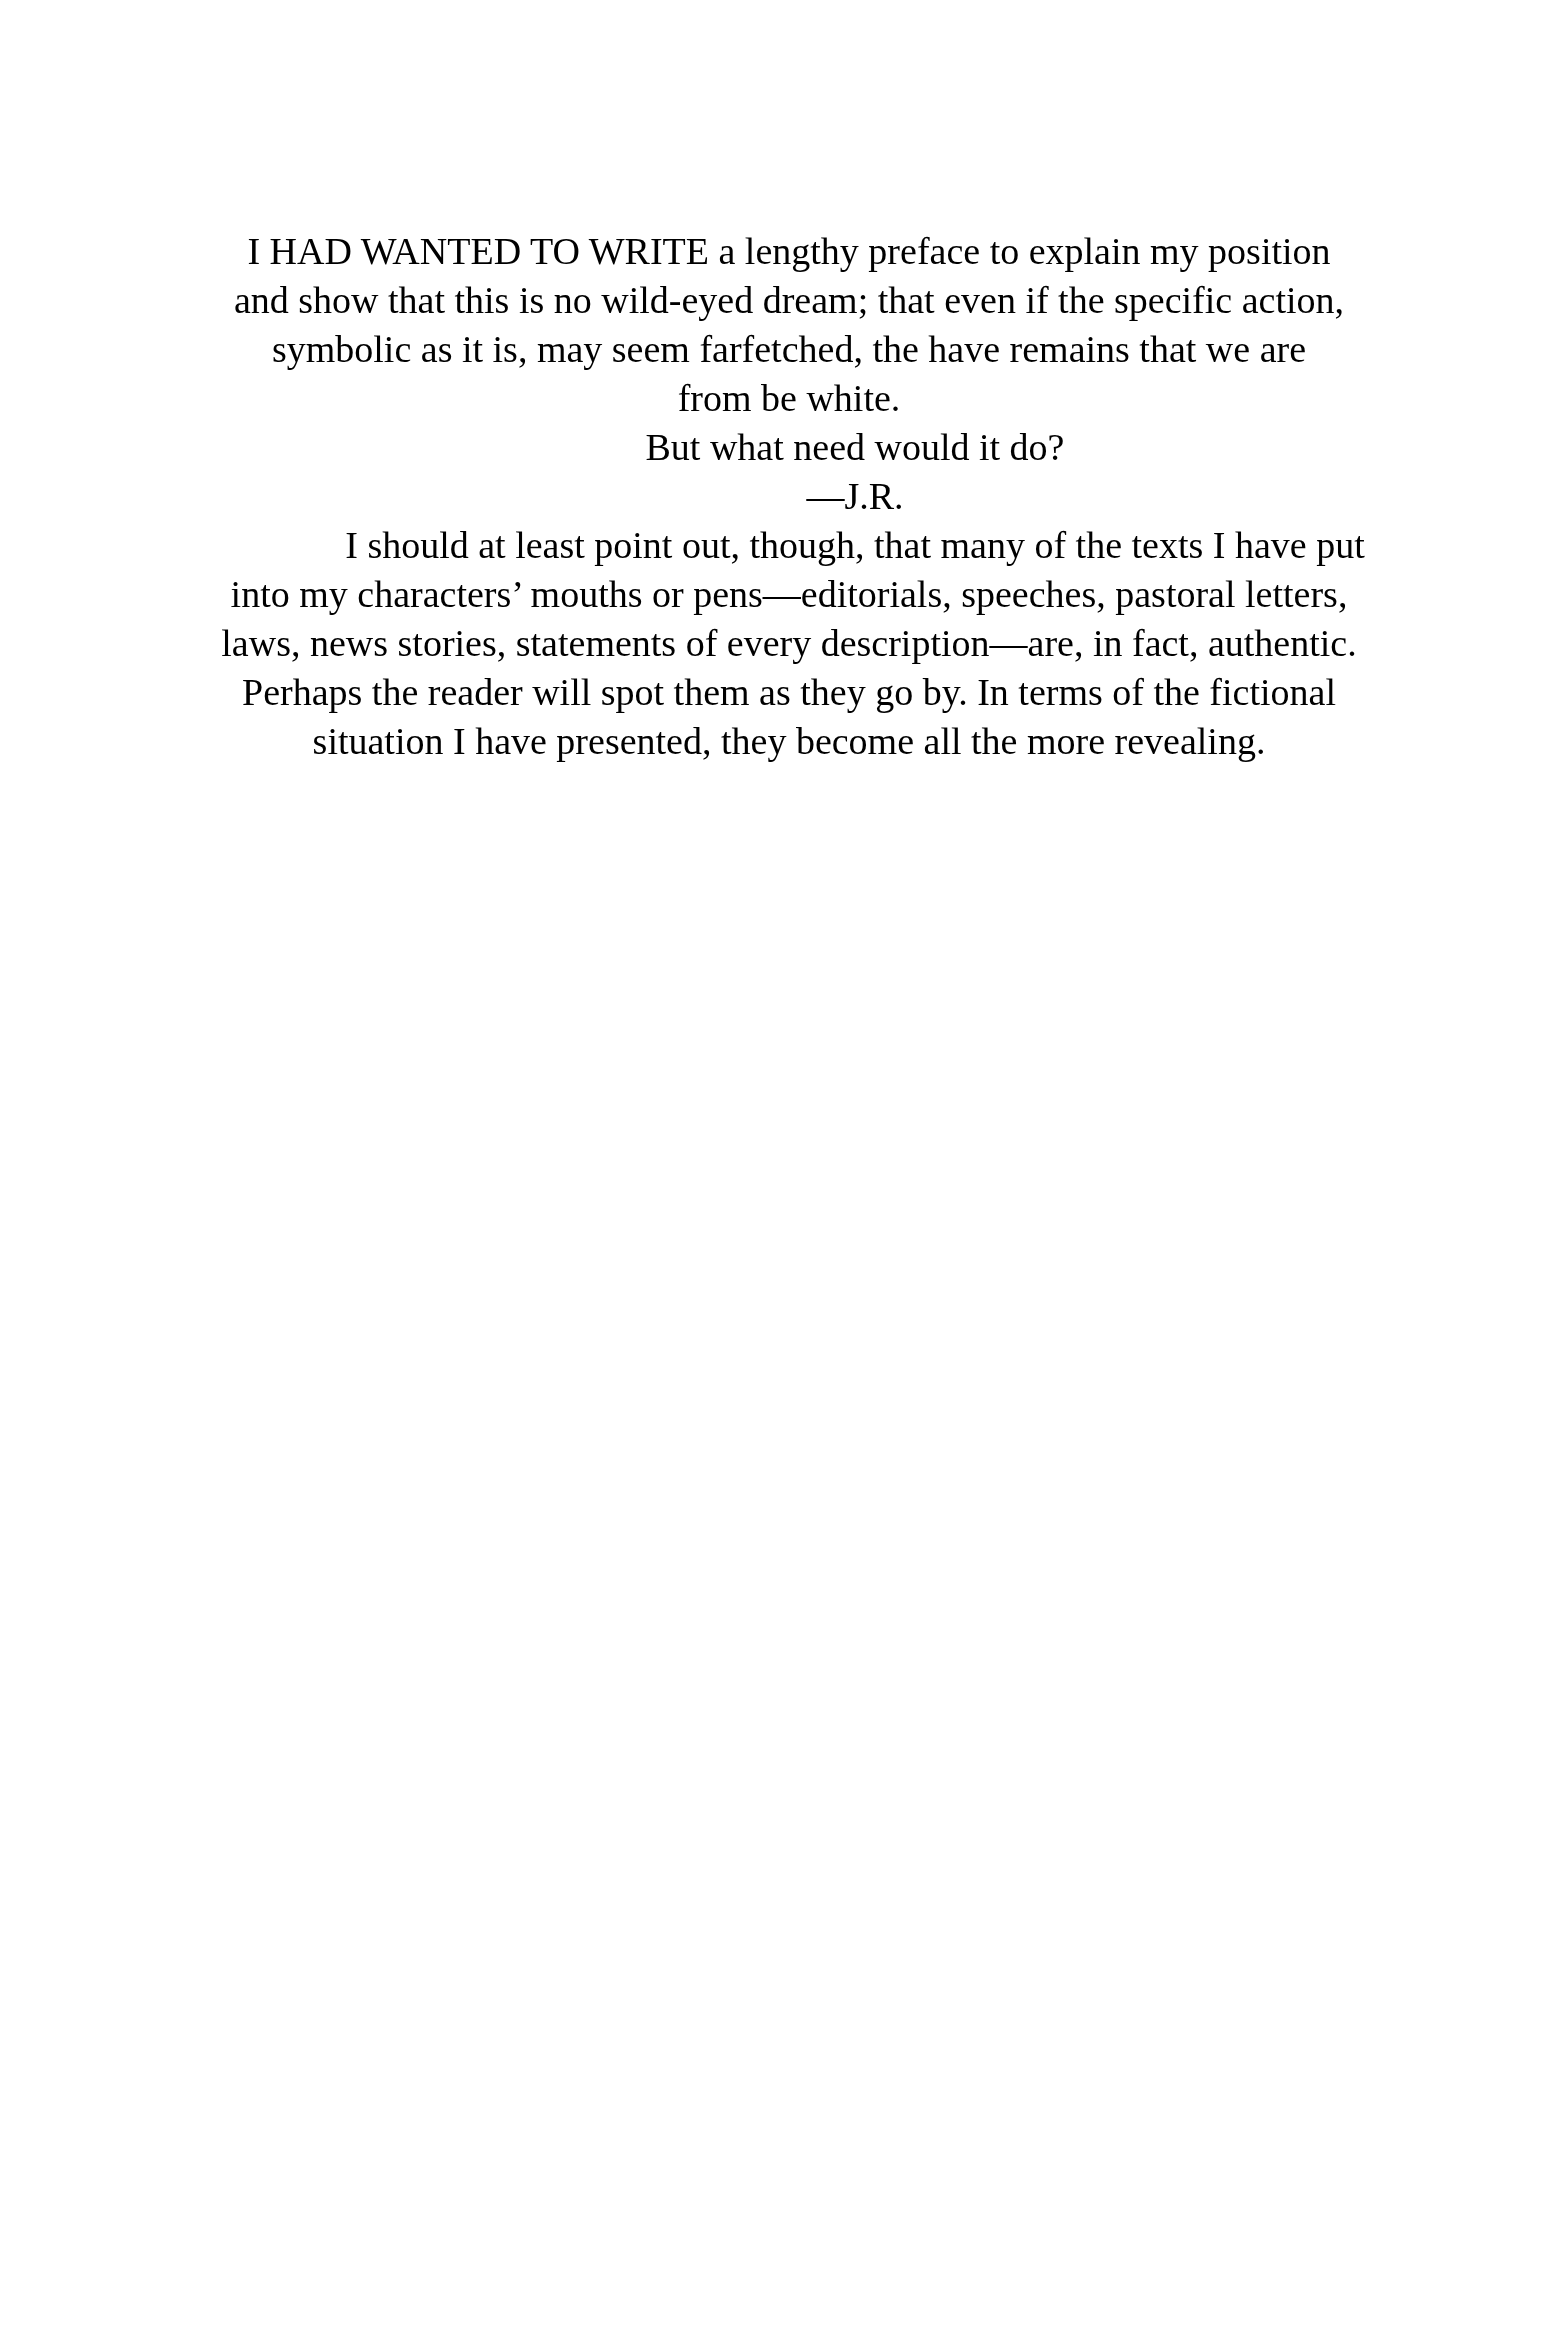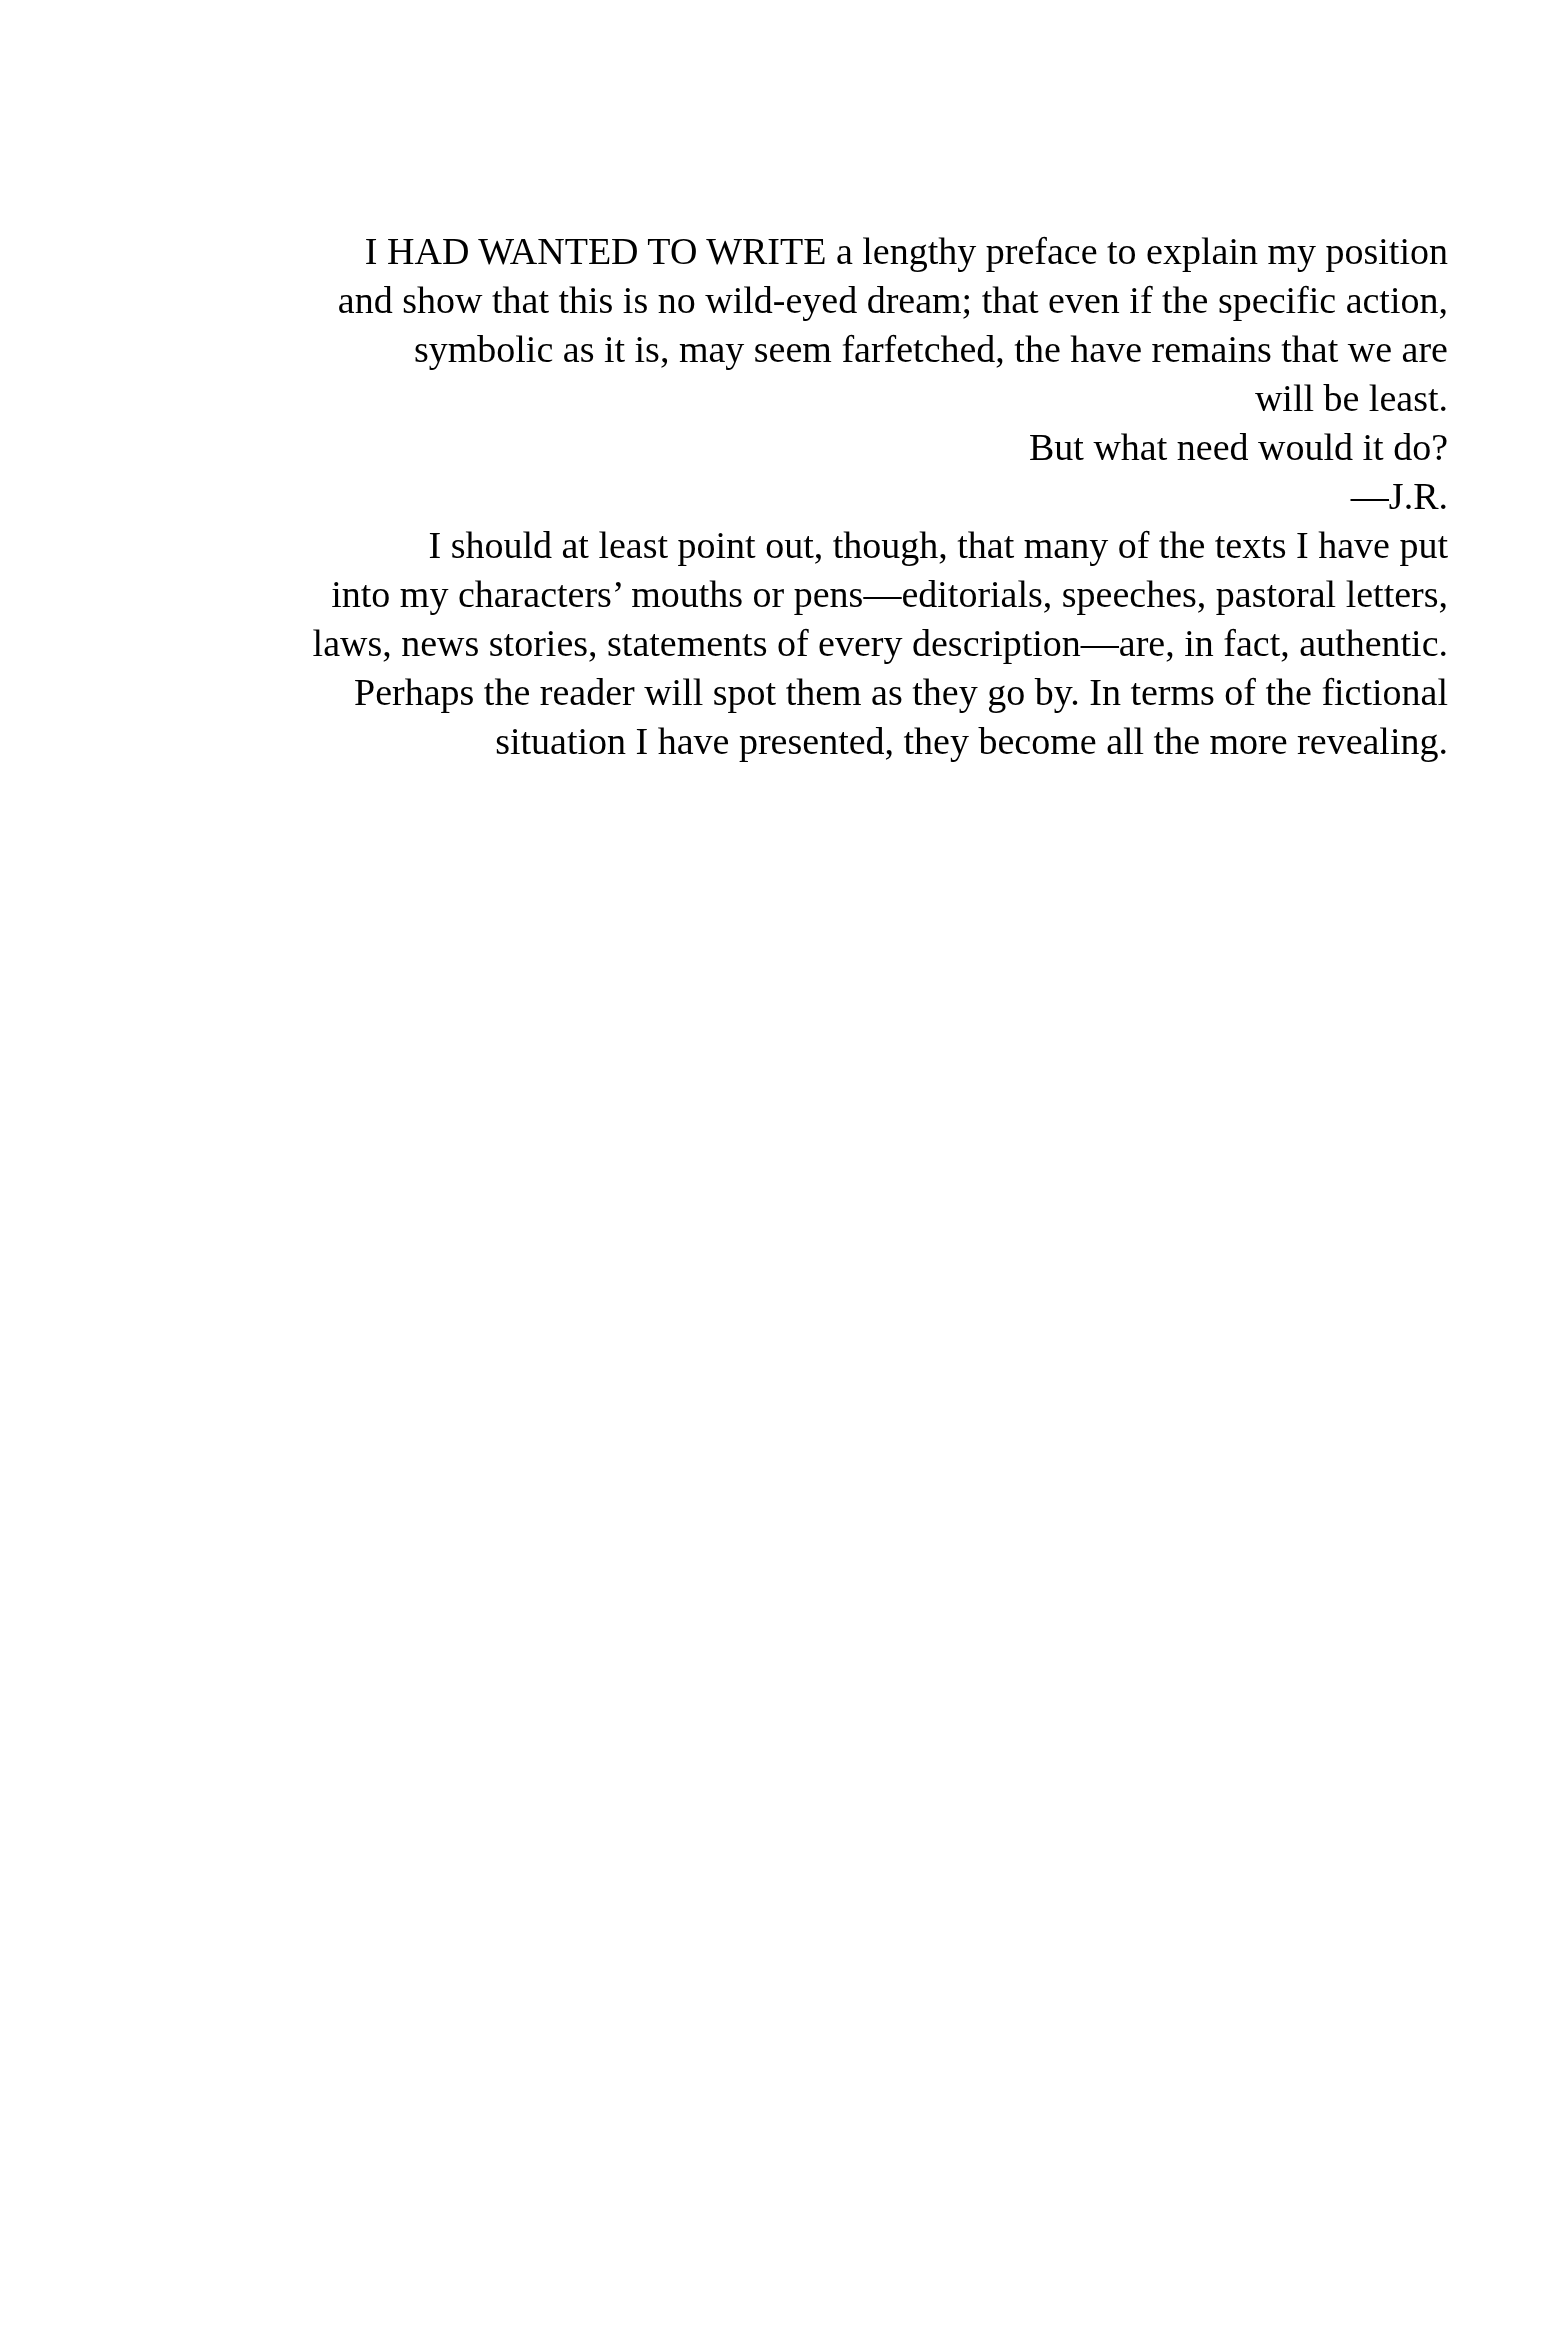--- a/index.html
+++ b/index.html
@@ -16,40 +16,40 @@
   }
   .text-block {
     position: absolute;
     left: 130px;
     top: 227px;
     width: 1318px;
     font-family: "Liberation Serif", serif;
     font-size: 38px;
     line-height: 49px;
     color: #000000;
-    text-align: right;
+    text-align: center;
   }
   .line {
     white-space: pre;
   }
   .line.indent {
     padding-left: 132px;
   }
 </style>
 </head>
 <body>
 
 <div class="page">
   <div class="text-block">
 
     <div class="paragraph">
       <div class="line">I HAD WANTED TO WRITE a lengthy preface to explain my position</div>
       <div class="line">and show that this is no wild-eyed dream; that even if the specific action,</div>
       <div class="line">symbolic as it is, may seem farfetched, the have remains that we are</div>
-      <div class="line">will be least.</div>
+      <div class="line">from be white.</div>
     </div>
 
     <div class="paragraph">
       <div class="line indent">But what need would it do?</div>
     </div>
 
     <div class="paragraph">
       <div class="line indent">—J.R.</div>
     </div>
 

